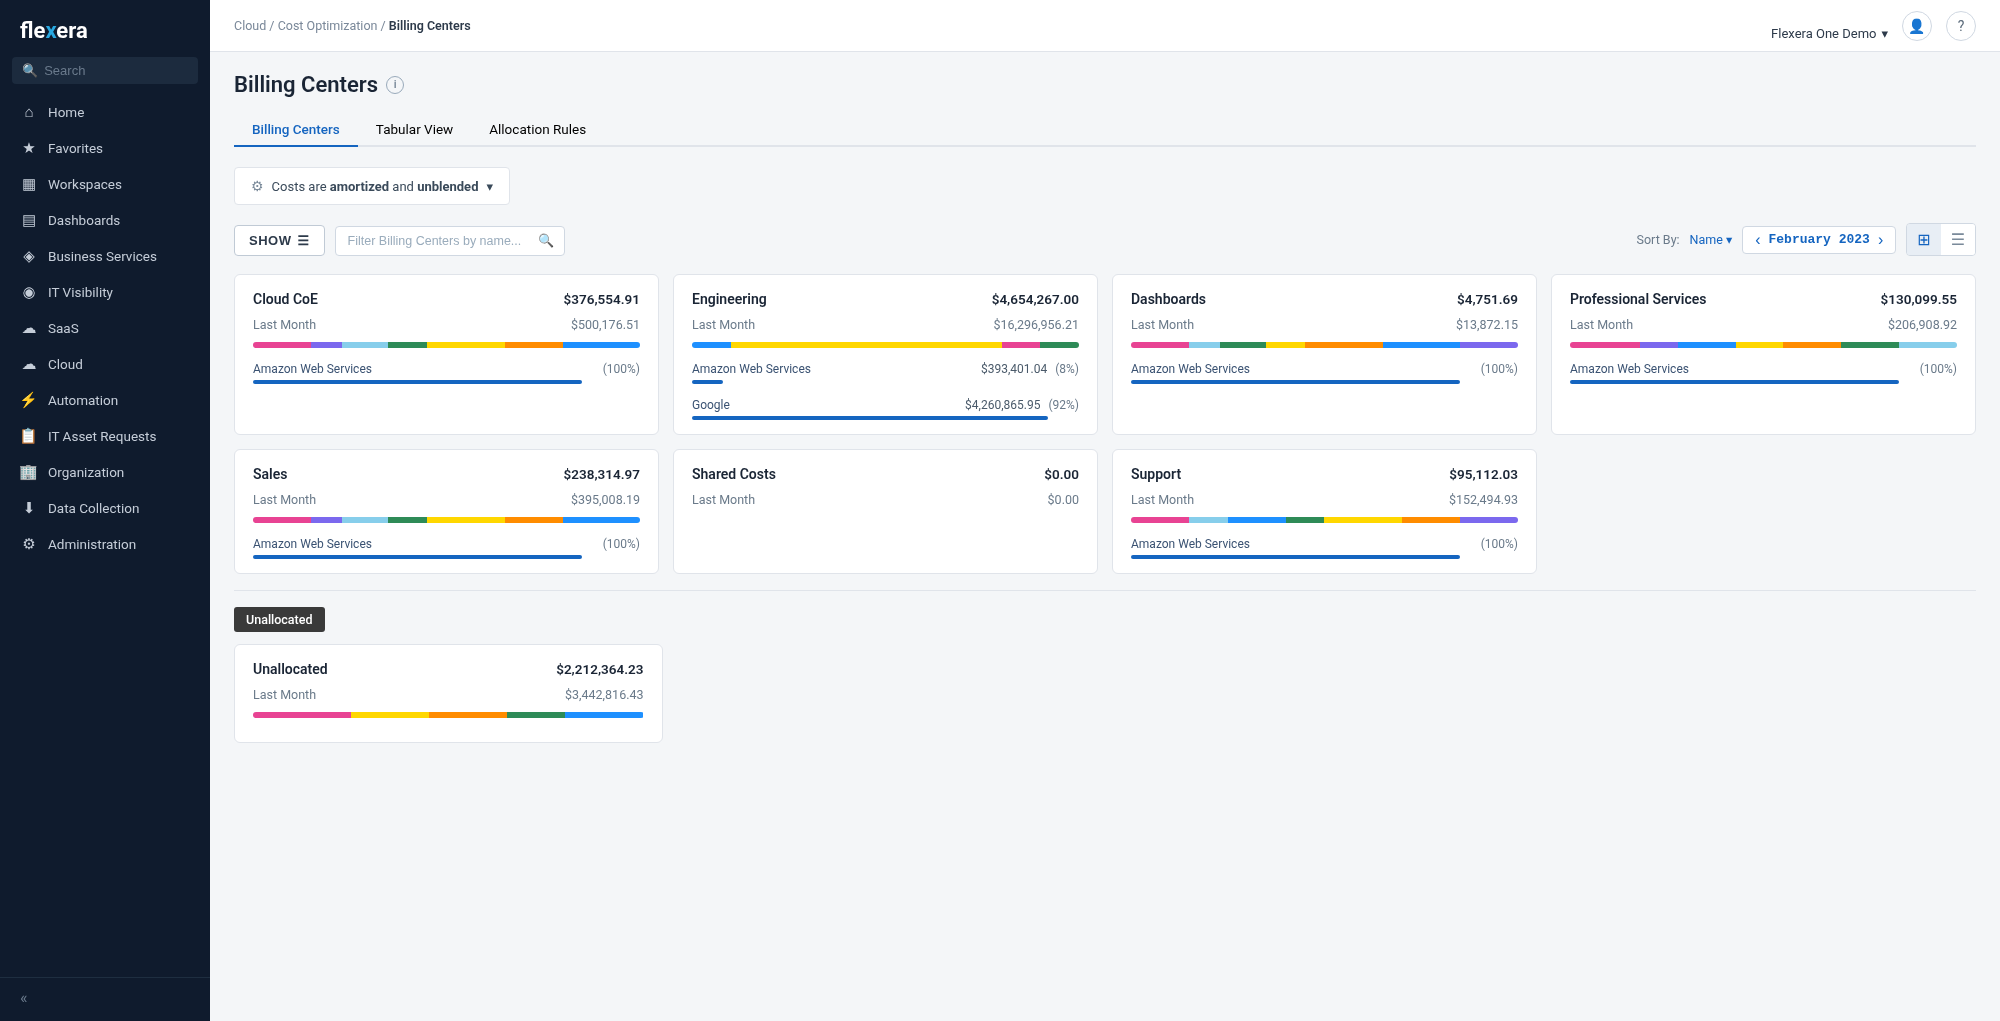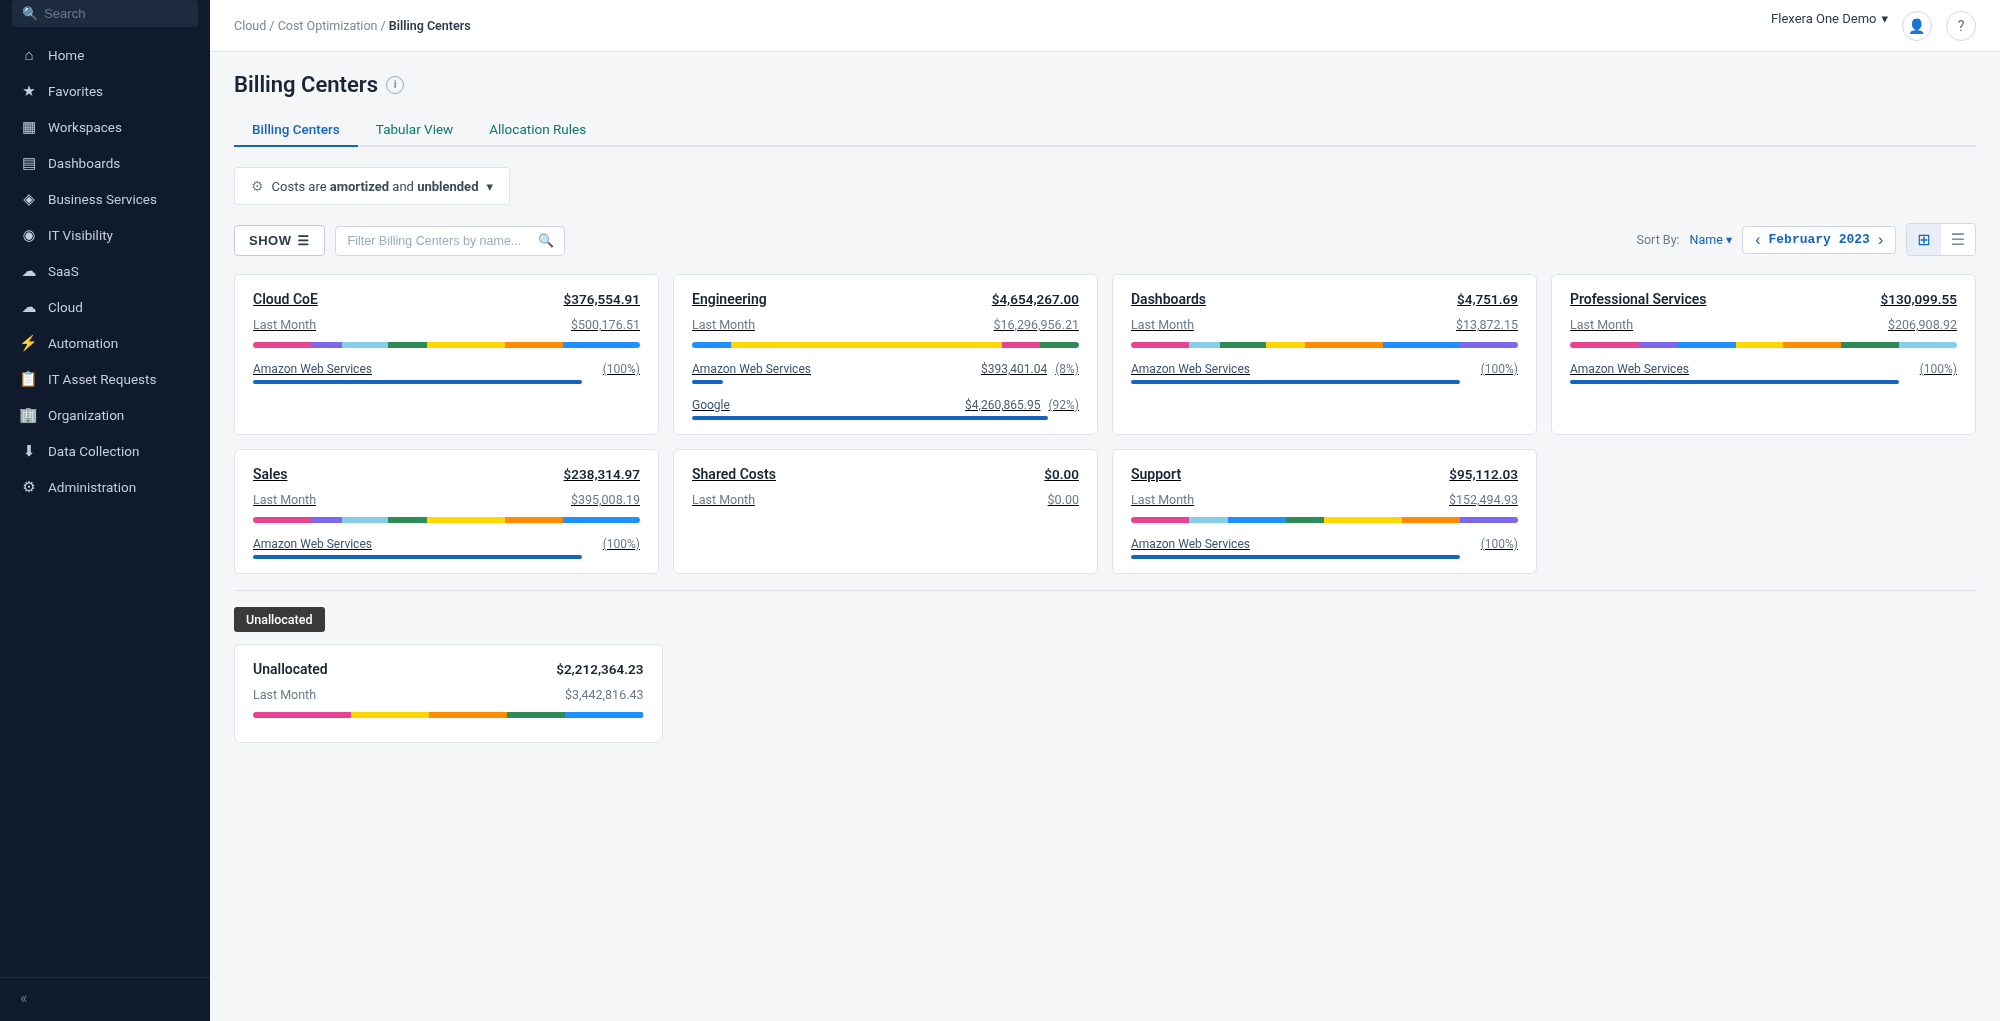--- a/index.html
+++ b/index.html
@@ -94,21 +94,21 @@
       flex-shrink: 0;
     }
     .breadcrumb {
       font-size: 12.5px;
       color: #7a8899;
     }
     .breadcrumb a { color: #7a8899; text-decoration: none; }
     .breadcrumb .current { font-weight: 600; color: #2d3a4a; }
     .topbar-right {
       display: flex;
-      align-items: flex-start;
+      align-items: flex-end;
       gap: 14px;
     }
     .org-selector {
       display: flex;
       align-items: center;
       gap: 5px;
       font-size: 13px;
       color: #2d3a4a;
       cursor: pointer;
     }
@@ -157,21 +157,21 @@
     .tabs {
       display: flex;
       border-bottom: 2px solid #e0e4ea;
       margin-bottom: 20px;
       gap: 0;
     }
     .tab {
       padding: 8px 18px;
       font-size: 13.5px;
       cursor: pointer;
-      color: #0f766e;
+      color: #000000;
       border-bottom: 2px solid transparent;
       margin-bottom: -2px;
       text-decoration: none;
     }
     .tab.active {
       color: #1565c0;
       border-bottom: 2px solid #1565c0;
       font-weight: 500;
     }
 
@@ -271,21 +271,20 @@
       font-size: 16px;
       display: flex;
       align-items: center;
     }
     .view-btn.active { background: #e8eef5; color: #1565c0; }
     .cards-grid {
       display: grid;
       grid-template-columns: repeat(4, 1fr);
       gap: 14px;
       margin-bottom: 14px;
-      text-decoration: underline;
     }
     .billing-card {
       background: #fff;
       border: 1px solid #e0e4ea;
       border-radius: 6px;
       padding: 16px 18px 14px;
     }
     .card-header {
       display: flex;
       justify-content: space-between;
@@ -352,20 +351,23 @@
       padding: 16px 18px 14px;
       max-width: calc(25% - 7px);
     }
 
     .divider { border: none; border-top: 1px solid #e0e4ea; margin: 16px 0; }
   </style>
 </head>
 <body>
 
 <nav class="sidebar">
+  <div class="sidebar-logo">
+    <span class="logo-text">fle<span>x</span>era</span>
+  </div>
   <div class="sidebar-search">
     <span style="color:#6a7a8c;font-size:13px;">🔍</span>
     <input type="text" placeholder="Search" style="">
   </div>
 
   <div id="nav-items-container">
       <div class="nav-item">
         <span class="nav-icon">⌂</span>
         <span>Home</span>
       </div>

